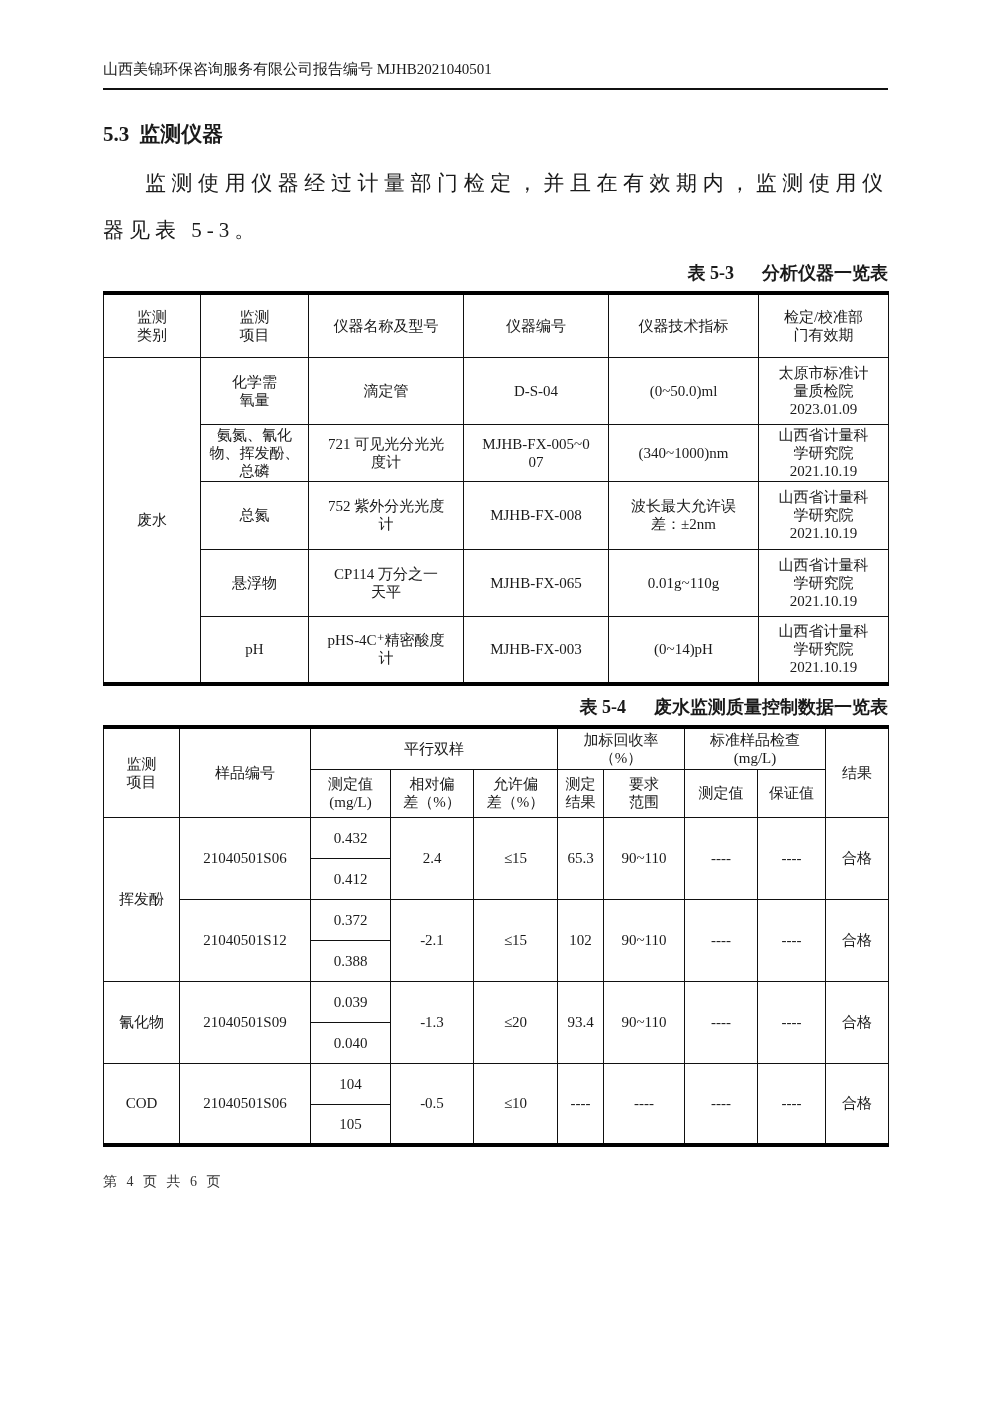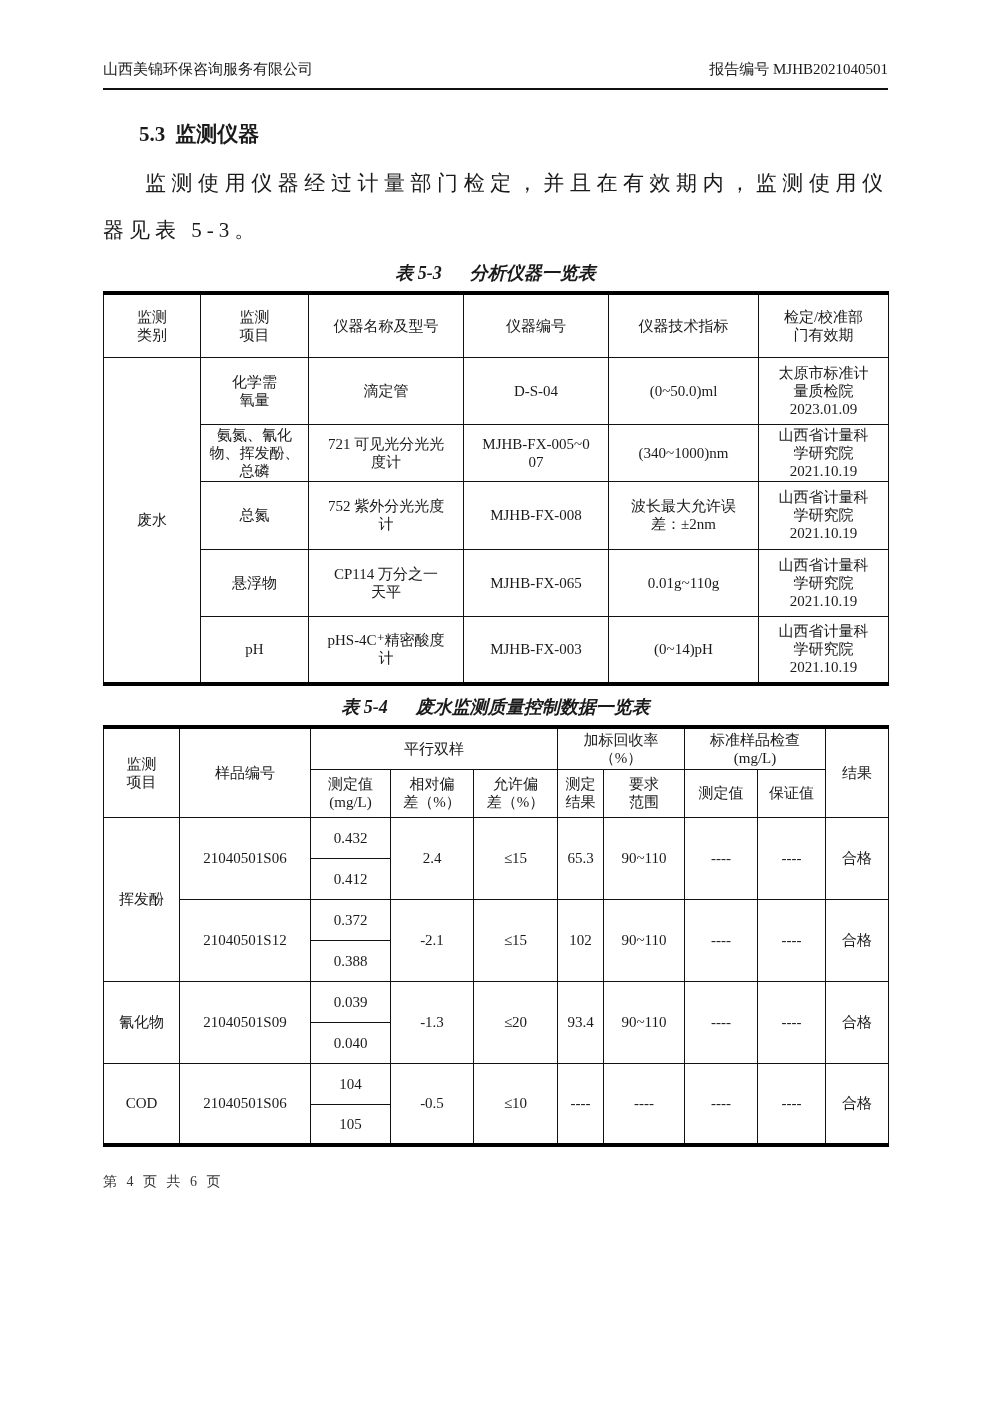--- a/index.html
+++ b/index.html
@@ -6,38 +6,38 @@
   html, body { margin: 0; padding: 0; }
   body {
     width: 992px; height: 1403px;
     background: #ffffff;
     color: #1a1a1a;
     font-family: "Liberation Serif", "DejaVu Serif", serif;
   }
   .page { width: 992px; height: 1403px; padding: 60px 104px 0 103px; position: relative; }
 
   .doc-header {
-    display: flex; justify-content: space-between; align-items: flex-end;
+    display: flex; align-items: flex-end;
     font-size: 15px; line-height: 19px;
     padding-bottom: 9px;
     border-bottom: 2px solid #111;
   }
 
   .sec-heading { margin-top: 30px; font-size: 21px; font-weight: bold; line-height: 28px; }
-  .sec-heading .num { margin-right: 10px; letter-spacing: 0; margin-left: 36px; }
+  .sec-heading .num { margin-right: 10px; letter-spacing: 0; }
 
   .para {
     margin: 12px 0 0 0;
     font-size: 21px; line-height: 47px;
     letter-spacing: 5px;
     text-align: justify;
     text-indent: 2em;
   }
 
-  .caption { margin-top: 6px; text-align: center; font-size: 18px; font-weight: bold; line-height: 27px; font-style: italic; }
+  .caption { margin-top: 6px; text-align: right; font-size: 18px; font-weight: bold; line-height: 27px; }
   .caption .cap-no { margin-right: 28px; }
 
   table.t {
     border-collapse: collapse;
     table-layout: fixed;
     width: 785px;
     margin-top: 4px;
     border-top: 4px solid #000;
     border-bottom: 4px solid #000;
   }

